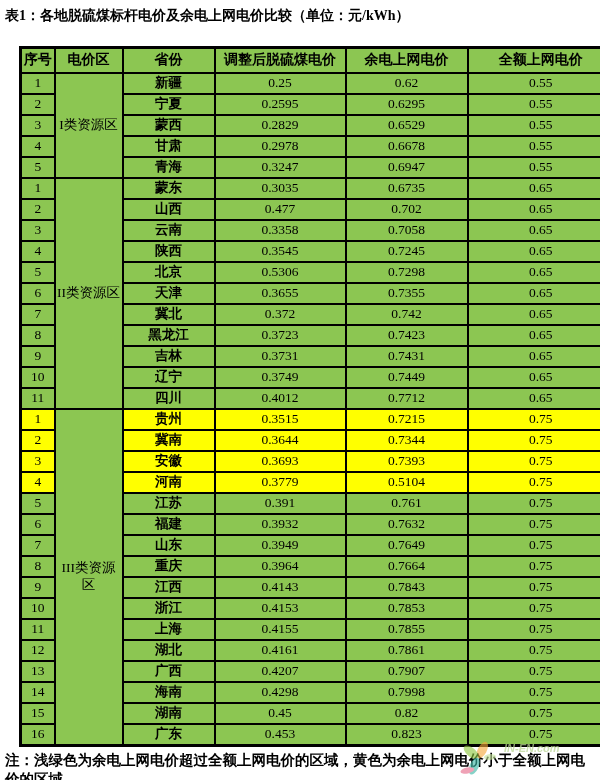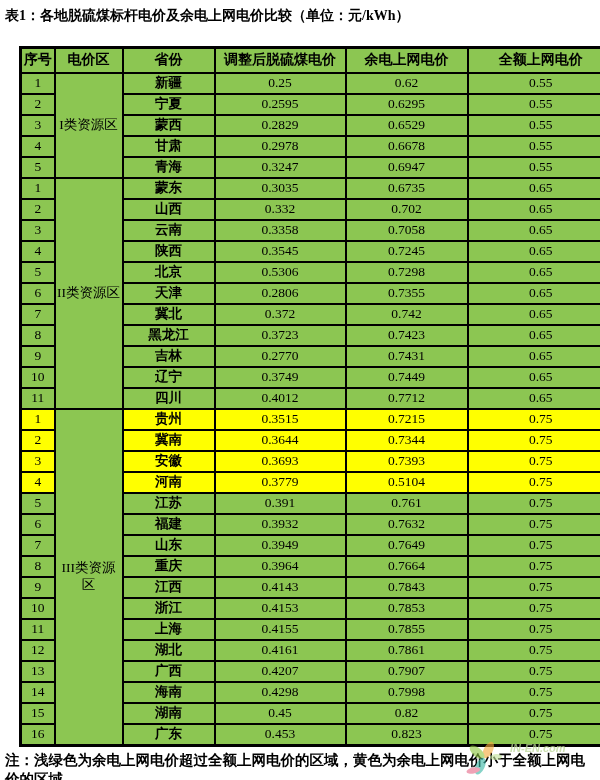--- a/index.html
+++ b/index.html
@@ -37,21 +37,21 @@
     font-weight:normal;font-size:13.5px;white-space:normal;line-height:1.25;
   }
   .price-table td.province{font-weight:bold;}
   .price-table td.num{font-family:"Liberation Serif","DejaVu Serif",serif;}
   .price-table td.y{background:var(--yellow);}
   .note{
     font-weight:bold;font-size:14.5px;line-height:1.32;
     padding:4px 8px 0 5px;
   }
   .watermark{
-    position:absolute;right:2px;bottom:2px;width:130px;height:42px;
+    position:absolute;right:8px;bottom:2px;width:130px;height:42px;
     pointer-events:none;
   }
   .wm-logo{position:absolute;left:-14px;top:0px;}
   .wm-site{
     position:absolute;left:42px;top:6px;
     font-family:"Liberation Sans","DejaVu Sans",sans-serif;
     font-size:11px;font-style:italic;font-weight:bold;
     color:rgba(186,214,150,0.75);white-space:nowrap;
   }
   .wm-name{
@@ -126,21 +126,21 @@
         <td class="num">1</td>
         <td class="region" rowspan="11">II类资源区</td>
         <td class="province">蒙东</td>
         <td class="num">0.3035</td>
         <td class="num">0.6735</td>
         <td class="num">0.65</td>
       </tr>
       <tr>
         <td class="num">2</td>
         <td class="province">山西</td>
-        <td class="num">0.332</td>
+        <td class="num">0.477</td>
         <td class="num">0.702</td>
         <td class="num">0.65</td>
       </tr>
       <tr>
         <td class="num">3</td>
         <td class="province">云南</td>
         <td class="num">0.3358</td>
         <td class="num">0.7058</td>
         <td class="num">0.65</td>
       </tr>
@@ -154,42 +154,42 @@
       <tr>
         <td class="num">5</td>
         <td class="province">北京</td>
         <td class="num">0.5306</td>
         <td class="num">0.7298</td>
         <td class="num">0.65</td>
       </tr>
       <tr>
         <td class="num">6</td>
         <td class="province">天津</td>
-        <td class="num">0.2806</td>
+        <td class="num">0.3655</td>
         <td class="num">0.7355</td>
         <td class="num">0.65</td>
       </tr>
       <tr>
         <td class="num">7</td>
         <td class="province">冀北</td>
         <td class="num">0.372</td>
         <td class="num">0.742</td>
         <td class="num">0.65</td>
       </tr>
       <tr>
         <td class="num">8</td>
         <td class="province">黑龙江</td>
         <td class="num">0.3723</td>
         <td class="num">0.7423</td>
         <td class="num">0.65</td>
       </tr>
       <tr>
         <td class="num">9</td>
         <td class="province">吉林</td>
-        <td class="num">0.2770</td>
+        <td class="num">0.3731</td>
         <td class="num">0.7431</td>
         <td class="num">0.65</td>
       </tr>
       <tr>
         <td class="num">10</td>
         <td class="province">辽宁</td>
         <td class="num">0.3749</td>
         <td class="num">0.7449</td>
         <td class="num">0.65</td>
       </tr>

